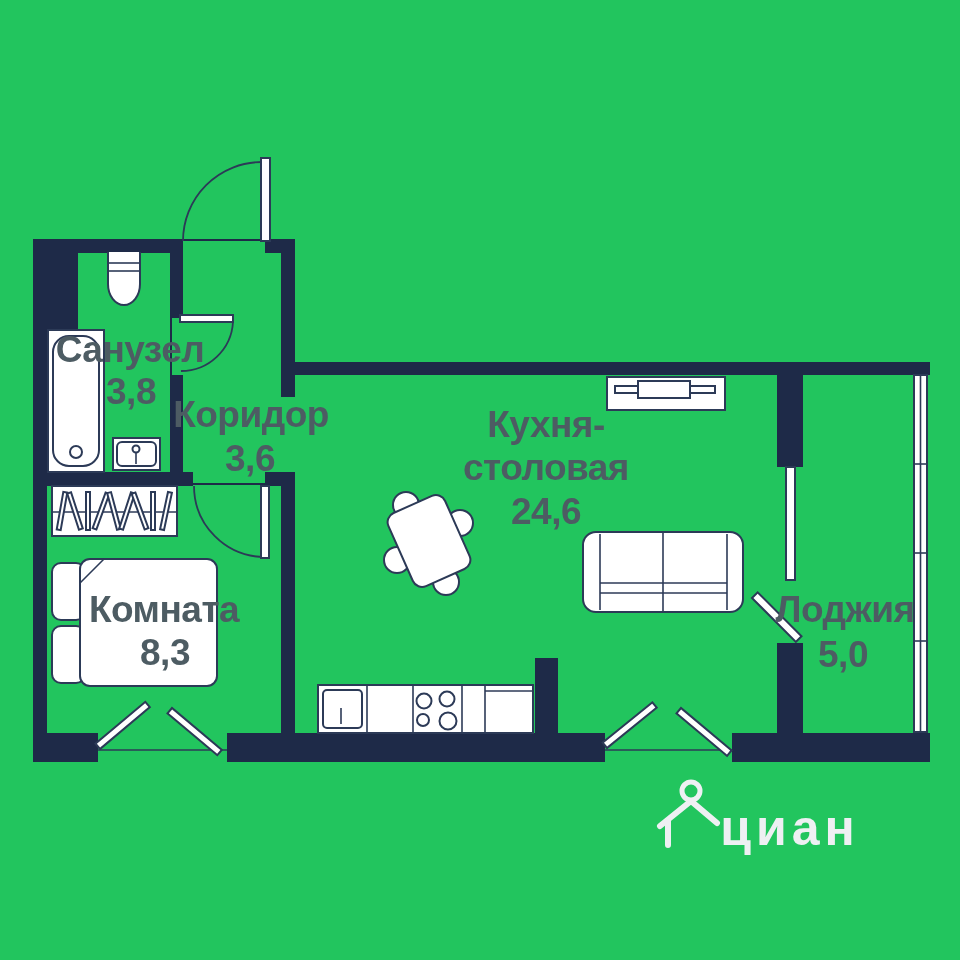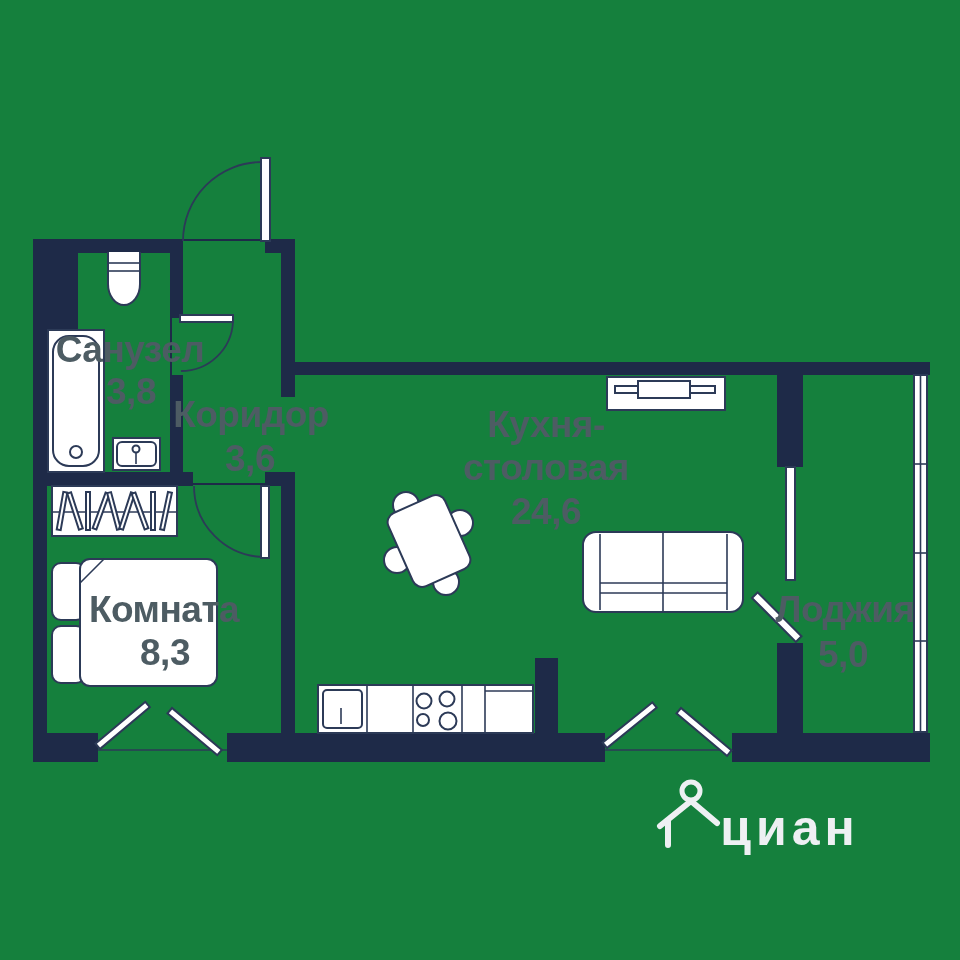--- a/index.html
+++ b/index.html
@@ -1,16 +1,16 @@
 <!DOCTYPE html>
 <html><head>
 <meta charset="utf-8">
 <style>
   html,body{margin:0;padding:0;background:#fff;}
-  .canvas{position:relative;width:960px;height:960px;background:#15803d;overflow:hidden;}
+  .canvas{position:relative;width:960px;height:960px;background:#22c55e;overflow:hidden;}
   svg{display:block;width:960px;height:960px;}
   .fixture{fill:#fff;stroke-width:2;}
   .fixline{fill:none;stroke-width:2;}
   .thinline{fill:none;stroke-width:1.6;}
   .doorleaf{fill:#fff;stroke-width:2;}
   .doorarc{fill:none;stroke-width:1.8;}
   .room-label{font-family:"Liberation Sans","DejaVu Sans",sans-serif;
               font-weight:bold;font-size:37px;letter-spacing:-0.5px;
               text-anchor:middle;}
   .wm-text{font-family:"Liberation Sans","DejaVu Sans",sans-serif;

